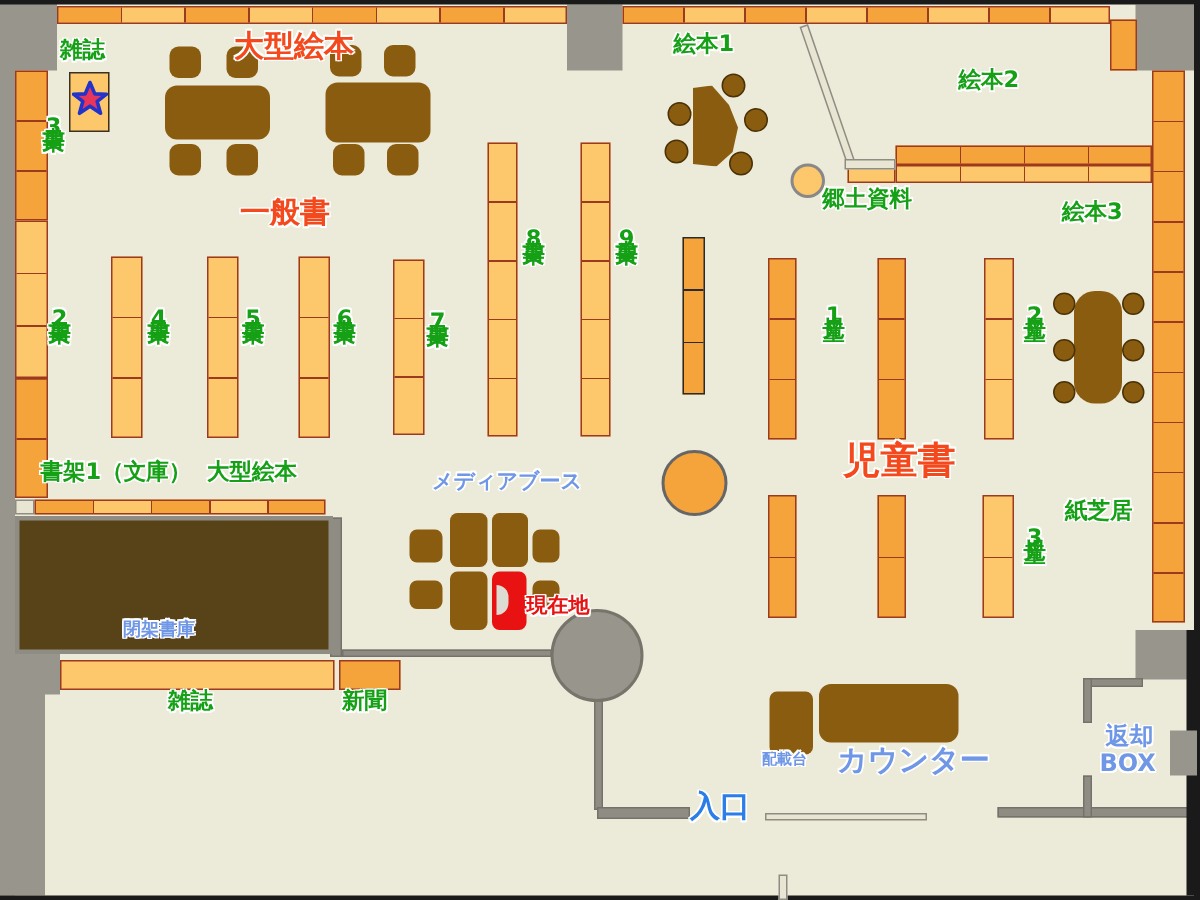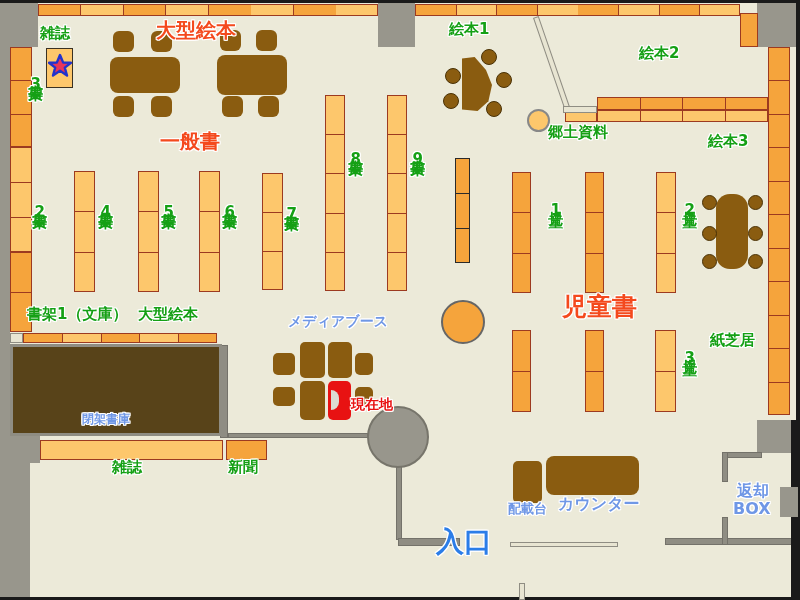--- a/index.html
+++ b/index.html
@@ -151,24 +151,24 @@
       <div class="lbl c-green" style="left: 710px; top: 333px; font-size: 15px;">紙芝居</div>
       <div class="lbl c-green" style="left: 27px; top: 307px; font-size: 15px;">書架1（文庫）</div>
       <div class="lbl c-green" style="left: 138px; top: 307px; font-size: 15px;">大型絵本</div>
       <div class="lbl c-green" style="left: 112px; top: 460px; font-size: 15px;">雑誌</div>
       <div class="lbl c-green" style="left: 228px; top: 460px; font-size: 15px;">新聞</div>
       <div class="lbl c-red" style="left: 156px; top: 20px; font-size: 20px;">大型絵本</div>
       <div class="lbl c-red" style="left: 160px; top: 131px; font-size: 20px;">一般書</div>
       <div class="lbl c-red" style="left: 562px; top: 294px; font-size: 25px;">児童書</div>
       <div class="lbl c-blue" style="left: 288px; top: 314px; font-size: 14px;">メディアブース</div>
       <div class="lbl c-blue" style="left: 82px; top: 377px; font-size: 12px; margin-top: 36px;">閉架書庫</div>
-      <div class="lbl c-blue" style="left: 558px; top: 496px; font-size: 16px;">カウンター</div>
-      <div class="lbl c-blue" style="left: 508px; top: 502px; font-size: 13px;">配載台</div>
+      <div class="lbl c-blue" style="left: 558px; top: 496px; font-size: 20px;">カウンター</div>
+      <div class="lbl c-blue" style="left: 508px; top: 502px; font-size: 10px;">配載台</div>
       <div class="lbl c-blue" style="left: 737px; top: 483px; font-size: 16px;">返却</div>
       <div class="lbl c-blue" style="left: 733px; top: 501px; font-size: 16px;">BOX</div>
       <div class="lbl c-red2" style="left: 351px; top: 397px; font-size: 14px;">現在地</div>
-      <div class="lbl c-blue2" style="left: 436px; top: 527px; font-size: 28px;">入口</div>
+      <div class="lbl c-blue2" style="left: 460px; top: 527px; font-size: 20px;">入口</div>
     </div>
 
   <svg class="abs" style="left:48px;top:53px;" width="24" height="26" viewBox="0 0 24 24">
     <polygon points="12,1 15.2,8.6 23,8.8 16.8,13.6 19,21.5 12,16.8 5,21.5 7.2,13.6 1,8.8 8.8,8.6" fill="#e8355a" stroke="#2233cc" stroke-width="2.4" stroke-linejoin="round"></polygon>
   </svg>
 </div>
 
 </body></html>

